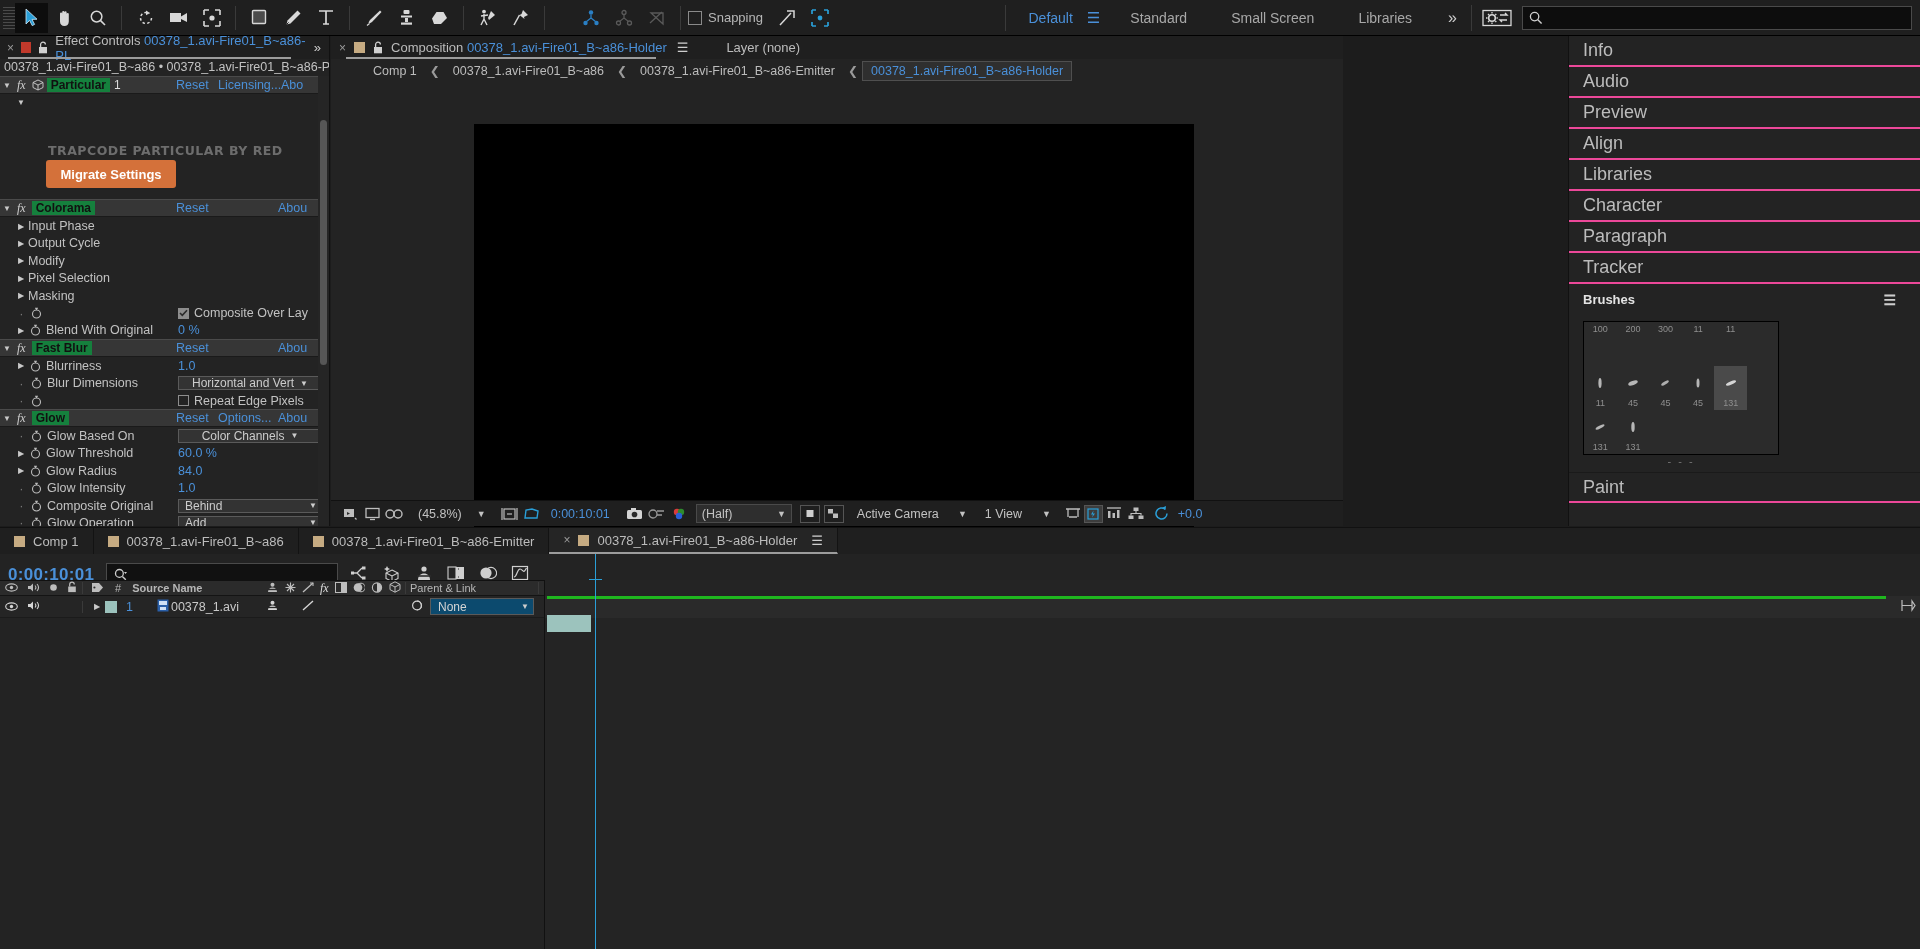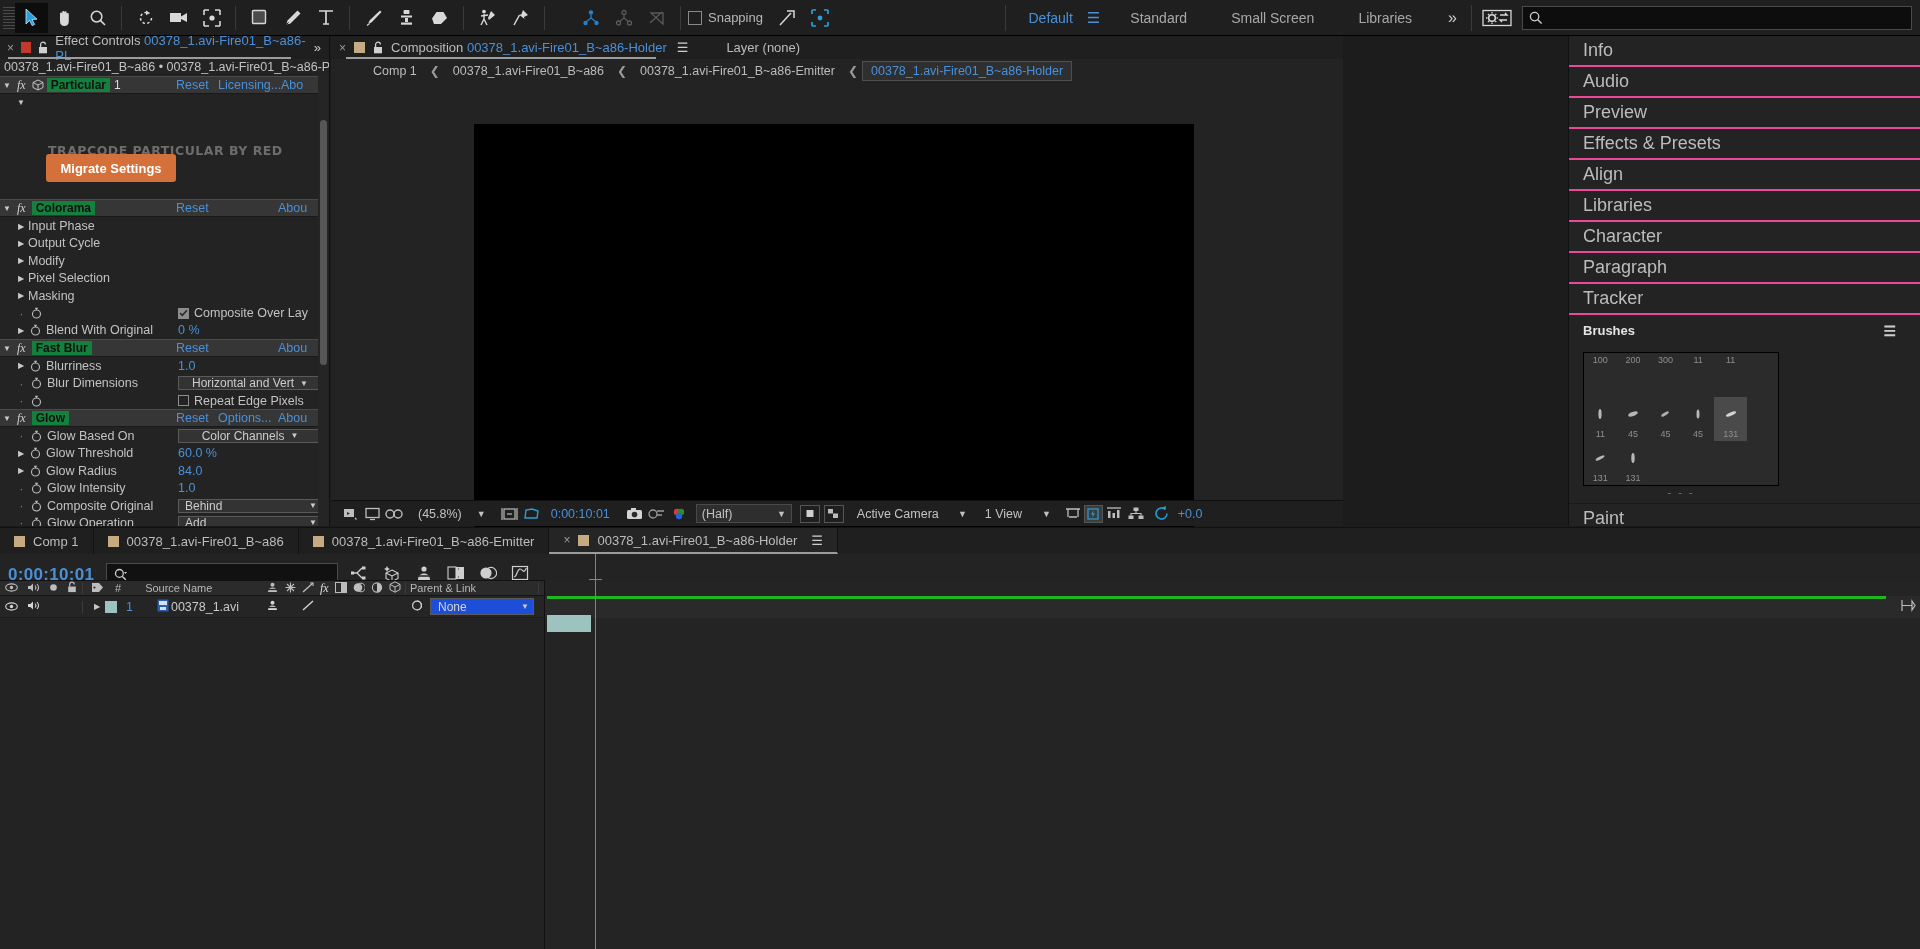--- a/index.html
+++ b/index.html
@@ -72,21 +72,21 @@
   .pval { color:#4a90d9; font-size:12.5px; }
   .drop {
     background:#333; border:1px solid #5a5a5a; height:14px; display:flex; align-items:center;
     justify-content:center; gap:6px; color:#ccc; font-size:12px; padding:0 4px; cursor:pointer;
   }
   .chk { width:11px; height:11px; border:1px solid #8d8d8d; background:#8d8d8d; display:flex; align-items:center; justify-content:center; }
   .chk.off { background:transparent; }
   .banner { height:88px; position:relative; }
   .banner .bt { position:absolute; left:48px; top:32px; font-size:12.5px; color:#6d6d6d; font-weight:bold; letter-spacing:.5px; font-family:"DejaVu Sans", sans-serif;}
   .migrate {
-    position:absolute; left:46px; top:43px; width:130px; height:28px; background:#d4713a;
+    position:absolute; left:46px; top:49px; width:130px; height:28px; background:#d4713a;
     border-radius:3px; color:#fff; font-weight:bold; font-size:13px;
     display:flex; align-items:center; justify-content:center; cursor:pointer;
   }
   .ec-scroll { position:absolute; right:0; top:40px; width:11px; bottom:0; background:#252525; }
   .ec-thumb { position:absolute; left:2px; top:44px; width:7px; height:245px; background:#565656; border-radius:4px; cursor:pointer;}
 
   
   .comp { position:absolute; left:331px; top:36px; width:1012px; height:490px; background:#232323; }
   .comp-head { height:23px; background:#1f1f1f; display:flex; align-items:center; position:relative; }
   .comp-head .x { padding:0 8px; font-size:12px; color:#9a9a9a; cursor:pointer;}
@@ -705,21 +705,20 @@
           </svg>
       </div>
       <div class="cf-plus">+0.0</div>
     </div>
   </div>
 
   <div class="rail">
     <div class="rail-item">Info</div>
     <div class="rail-item">Audio</div>
     <div class="rail-item">Preview</div>
-    <div class="rail-item">Effects &amp; Presets</div>
     <div class="rail-item">Align</div>
     <div class="rail-item">Libraries</div>
     <div class="rail-item">Character</div>
     <div class="rail-item">Paragraph</div>
     <div class="rail-item">Tracker</div>
     <div class="rail-item open">
       <span>Brushes</span>
       <span class="hamb2">☰</span>
     </div>
     <div class="brush-area">
@@ -936,21 +935,21 @@
         </span>
       </span>
       <span class="vline"></span>
       <span style="padding:0 3px;">
         <svg width="13" height="11" viewBox="0 0 13 11">
             <path d="M1 1 h7 l4 4.5 l-4 4.5 h-7 z" fill="#bdbdbd"></path>
             <circle cx="3.4" cy="5.5" r="1.1" fill="#2b2b2b"></circle>
           </svg>
       </span>
       <span style="padding-left:8px;">#</span>
-      <span style="padding-left:24px;">Source Name</span>
+      <span style="padding-left:11px;font-weight:bold;">Source Name</span>
       <span style="position:absolute;left:266px;display:flex;gap:6px;align-items:center;">
         <span>
           <svg width="13" height="11" viewBox="0 0 13 11">
               <circle cx="6.5" cy="2.8" r="2" fill="#bdbdbd"></circle>
               <path d="M2 10 c0-2.8 2-4.5 4.5-4.5 s4.5 1.7 4.5 4.5" fill="#bdbdbd"></path>
               <path d="M1.5 7.5 h10" stroke="#2b2b2b" stroke-width="1.3"></path>
             </svg>
         </span>
         <span>
           <svg width="11" height="11" viewBox="0 0 11 11">
@@ -1044,21 +1043,21 @@
           <span style="width:11px"></span>
           <span style="width:11px"></span>
       </span>
       <span style="position:absolute;left:410px;display:flex;align-items:center;gap:6px;">
         <span>
           <svg width="14" height="13" viewBox="0 0 14 13">
               <circle cx="7" cy="6.5" r="4.4" fill="none" stroke="#cfcfcf" stroke-width="1.2"></circle>
               <path d="M7 2 a4.4 4.4 0 010 9" fill="none" stroke="#cfcfcf" stroke-width="1.2"></path>
             </svg>
         </span>
-        <span class="drop" style="width:104px;height:17px;justify-content:space-between;background:#1d4ed8;">
+        <span class="drop" style="width:104px;height:17px;justify-content:space-between;background:#0c4a6e;">
           <span style="padding-left:3px;color:#d5d5d5;">None</span>
           <span style="font-size:8px;">▼</span>
         </span>
       </span>
     </div>
 
     <div class="tl-grid">
       <div class="tl-track-bg">
         <div class="greenbar"></div>
         <div class="layerbar"></div>

